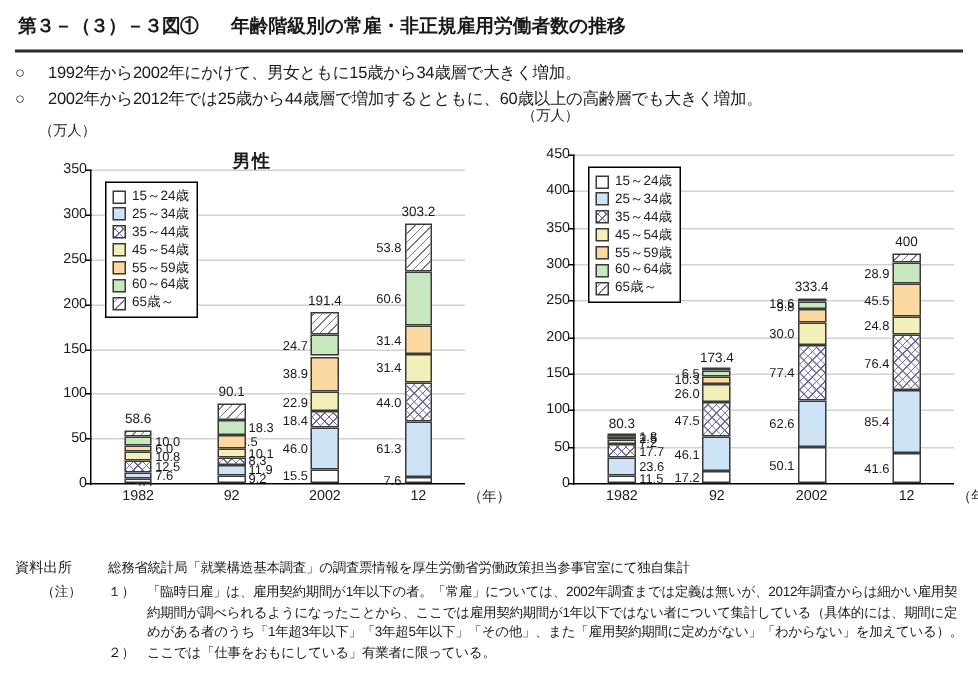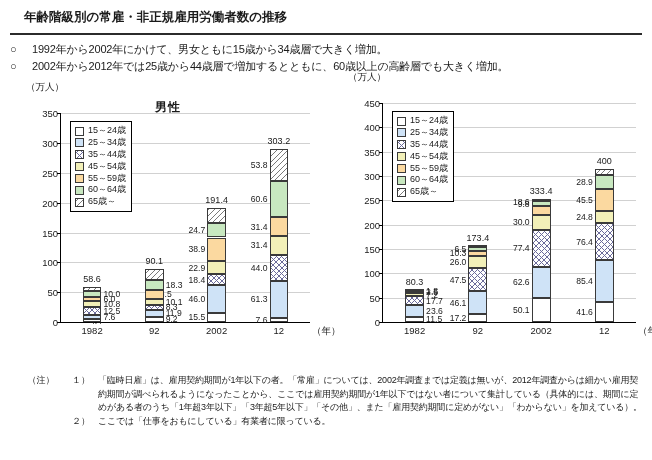--- a/index.html
+++ b/index.html
@@ -125,20 +125,21 @@
   .note-item{display:flex;}
   .note-num{flex:0 0 26px;}
   .note-txt{flex:1;letter-spacing:-0.2px;line-height:1.5;}
 </style>
 </head>
 <body>
 
 <div class="page">
 
   <div class="title-row">
+    <div class="fig-no">第３－（３）－３図①</div>
     <div class="fig-title">年齢階級別の常雇・非正規雇用労働者数の推移</div>
   </div>
 
   <div class="bullets">
     <div class="bullet">
       <span class="mark">○</span>
       <span class="txt">1992年から2002年にかけて、男女ともに15歳から34歳層で大きく増加。</span>
     </div>
     <div class="bullet">
       <span class="mark">○</span>
@@ -407,20 +408,24 @@
           </div>
           <div class="li">
             <span class="sw" style="background-color: rgb(255, 255, 255); background-image: repeating-linear-gradient(-45deg, rgb(122, 122, 122) 0px, rgb(122, 122, 122) 0.7px, transparent 0.7px, transparent 4px);"></span>
             <span>65歳～</span>
           </div>
         </div>
     </div>
   </div>
 
   <div class="footer">
+    <div class="src-row">
+      <div class="src-label">資料出所</div>
+      <div class="src-text">総務省統計局「就業構造基本調査」の調査票情報を厚生労働省労働政策担当参事官室にて独自集計</div>
+    </div>
     <div class="note-row">
       <div class="note-label">（注）</div>
       <div class="note-body">
         <div class="note-item">
           <div class="note-num">１）</div>
           <div class="note-txt">「臨時日雇」は、雇用契約期間が1年以下の者。「常雇」については、2002年調査までは定義は無いが、2012年調査からは細かい雇用契約期間が調べられるようになったことから、ここでは雇用契約期間が1年以下ではない者について集計している（具体的には、期間に定めがある者のうち「1年超3年以下」「3年超5年以下」「その他」、また「雇用契約期間に定めがない」「わからない」を加えている）。</div>
         </div>
         <div class="note-item">
           <div class="note-num">２）</div>
           <div class="note-txt">ここでは「仕事をおもにしている」有業者に限っている。</div>

